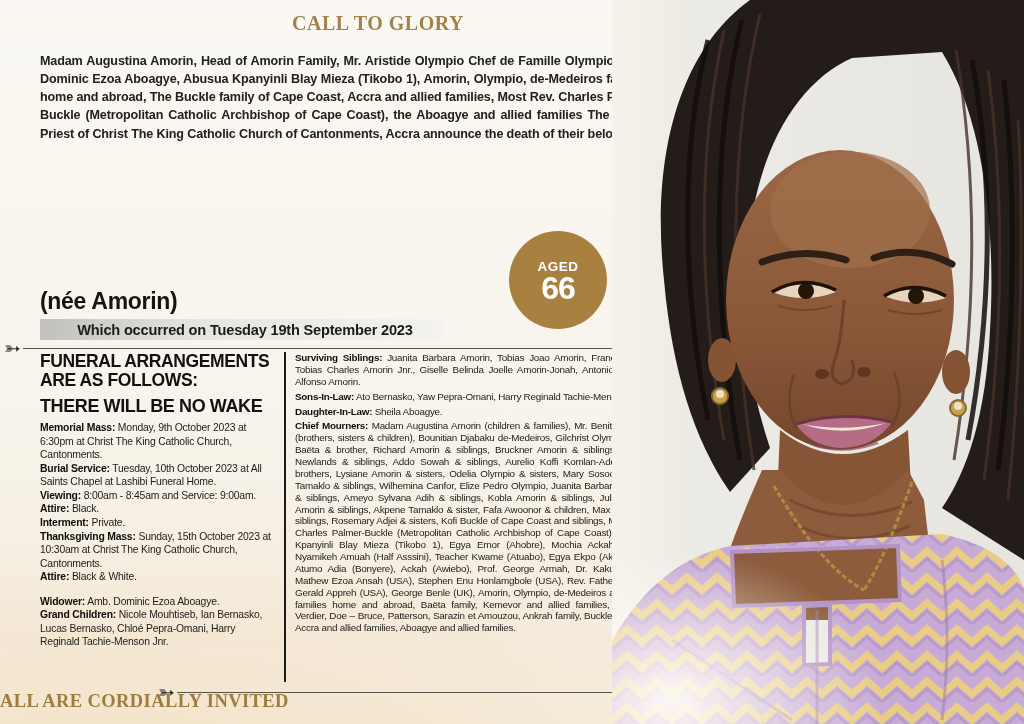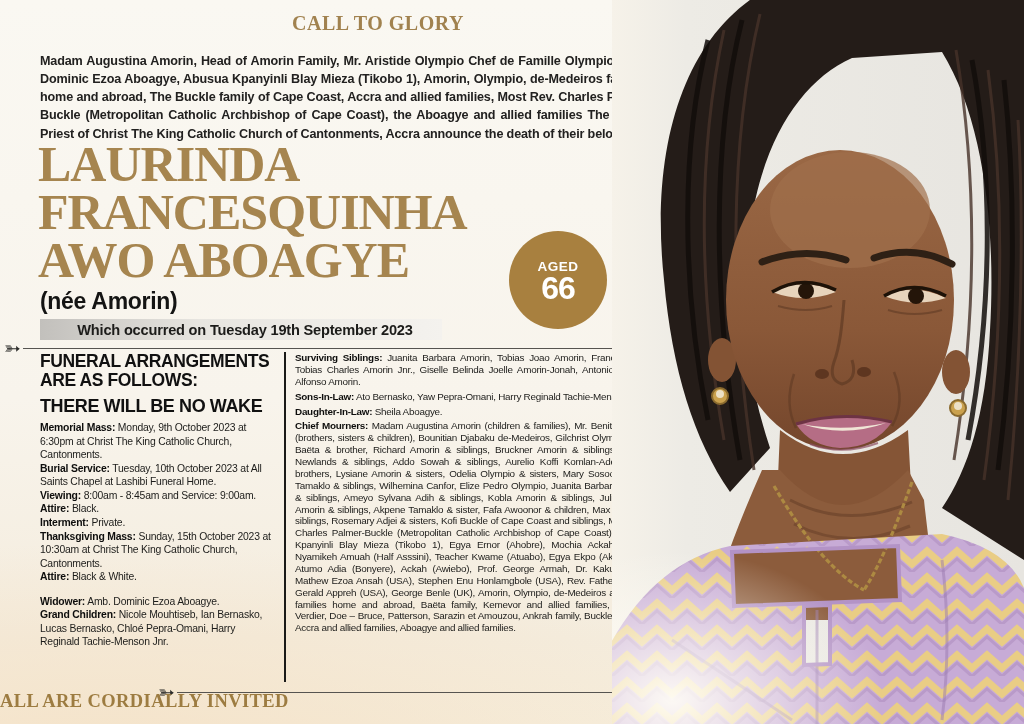--- a/index.html
+++ b/index.html
@@ -74,25 +74,20 @@
   .photo svg{display:block;}
 </style>
 </head>
 <body>
 
 <div class="poster">
 
   <div class="title">CALL TO GLORY</div>
   <div class="intro">Madam Augustina Amorin, Head of Amorin Family, Mr. Aristide Olympio Chef de Famille Olympio, Amb. Dominic Ezoa Aboagye, Abusua Kpanyinli Blay Mieza (Tikobo 1), Amorin, Olympio, de-Medeiros families home and abroad, The Buckle family of Cape Coast, Accra and allied families, Most Rev. Charles Palmer-Buckle (Metropolitan Catholic Archbishop of Cape Coast), the Aboagye and allied families The Parish Priest of Christ The King Catholic Church of Cantonments, Accra announce the death of their beloved.</div>
 
-  <div class="name">
-    <div>LAURINDA</div>
-    <div>FRANCESQUINHA</div>
-    <div>AWO ABOAGYE</div>
-  </div>
   <div class="nee">(née Amorin)</div>
   <div class="occurred-bar">
     <span>Which occurred on Tuesday 19th September 2023</span>
   </div>
 
   <div class="badge">
     <span class="aged">AGED</span>
     <span class="num">66</span>
   </div>
 

